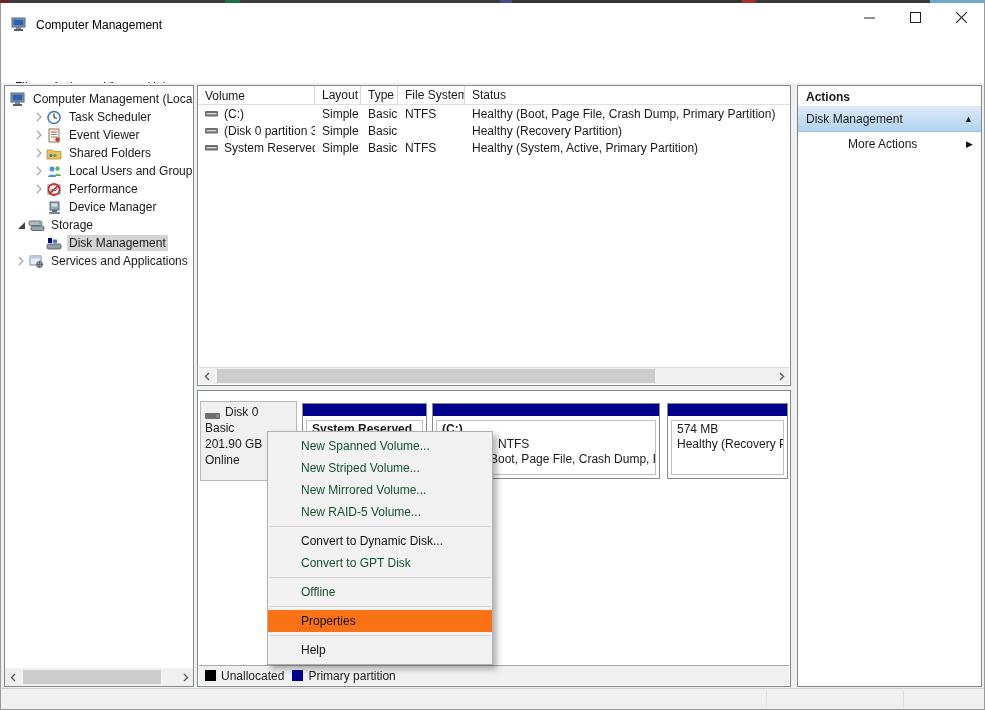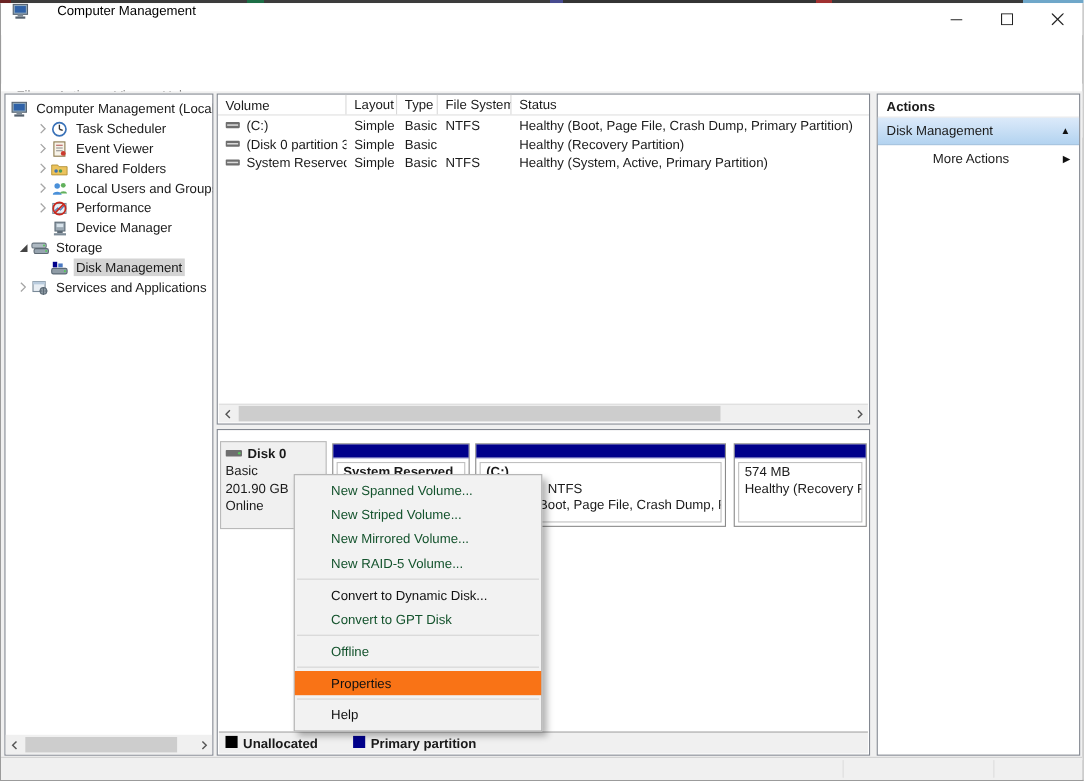--- a/index.html
+++ b/index.html
@@ -8,21 +8,21 @@
 
   .top-strip { position:absolute; left:0; top:0; width:985px; height:3px;
     background: linear-gradient(90deg,#6b2424 0 10px,#3c3c3c 10px 225px,#1d6e46 225px 240px,
       #3c3c3c 240px 500px,#474b8f 500px 512px,#343434 512px 742px,#a03030 742px 756px,
       #3a3a3a 756px 930px,#6fa7c9 930px 985px); }
 
   .window { position:absolute; left:0; top:3px; width:985px; height:707px;
     background:#fff; border:1px solid #9b9b9b; border-top:none; }
 
   
-  .titlebar { position:relative; height:29px; background:#fff; display:flex; align-items:flex-start;gap:16px; }
+  .titlebar { position:relative; height:29px; background:#fff; display:flex; align-items:flex-end; }
   .titlebar .app-icon { margin-left:10px; width:17px; height:15px; }
   .titlebar .title { margin-left:8px; font-size:12px; color:#000; }
   .win-controls { position:absolute; right:0; top:0; height:29px; display:flex; }
   .win-btn { width:46px; height:29px; display:flex; align-items:center; justify-content:center; }
 
   
   .menubar { height:22px; display:flex; align-items:center; padding-left:5px; background:#fff;margin-top:44px; }
   .menubar .menu-item { padding:3px 9px; cursor:default; }
 
   
@@ -62,30 +62,30 @@
   .c-vol { width:117px; display:flex; align-items:center; }
   .c-lay { width:46px; } .c-typ { width:37px; } .c-fs { width:67px; } .c-st { flex:1; }
   .vol-icon { margin-right:5px; flex:0 0 14px; }
   .vl-scroll { position:absolute; left:1px; right:1px; bottom:1px; height:17px; background:#f0f0f0;
     display:flex; align-items:center; border-top:1px solid #dcdcdc;}
 
   
   .disk-panel { left:196px; top:307px; width:594px; height:297px; overflow:hidden; }
   .disk-info { position:absolute; left:2px; top:10px; width:97px; height:80px;
     background:#f0f0f0; border:1px solid #b9b9b9; padding:2px 4px; line-height:16px; }
-  .disk-info .d-title { display:flex; align-items:center; font-weight:bold; }
+  .disk-info .d-title { display:flex; align-items:flex-end; font-weight:normal; }
   .disk-info .d-title svg { margin-right:4px; }
   .part { position:absolute; top:12px; height:76px; background:#fff; border:1px solid #8a8a8a; }
   .part-head { height:13px; background:#00008b; border-bottom:1px solid #fff; }
   .part-body { position:absolute; left:3px; right:3px; top:16px; bottom:3px;
     border:1px solid #c0c0c0; padding:1px 5px; overflow:hidden; white-space:nowrap; line-height:15px; }
   .p-name { font-weight:bold; }
   .legend-bar { position:absolute; left:1px; right:1px; bottom:1px; height:20px;
     background:#f0f0f0; border-top:1px solid #a8a8a8; display:flex; align-items:center; padding-left:6px; }
-  .legend-item { display:flex; align-items:flex-start; margin-right:32px;font-weight:bold; }
+  .legend-item { display:flex; align-items:center; margin-right:8px; }
   .legend-swatch { width:11px; height:11px; margin-right:5px; }
   .sw-black { background:#000000; } .sw-navy { background:#00008b; }
 
   
   .actions-panel { left:796px; top:2px; width:185px; height:602px; }
   .actions-header { height:21px; padding:4px 0 0 8px; font-weight:bold; border-bottom:1px solid #e5e5e5; }
   .actions-group { height:25px; display:flex; align-items:center; padding:0 8px;
     background:linear-gradient(#dceafa,#b3d3f0); border-bottom:1px solid #9fbfdd; }
   .actions-group .lbl { flex:1; }
   .more-actions { height:24px; display:flex; align-items:center; padding:0 8px 0 50px; }

